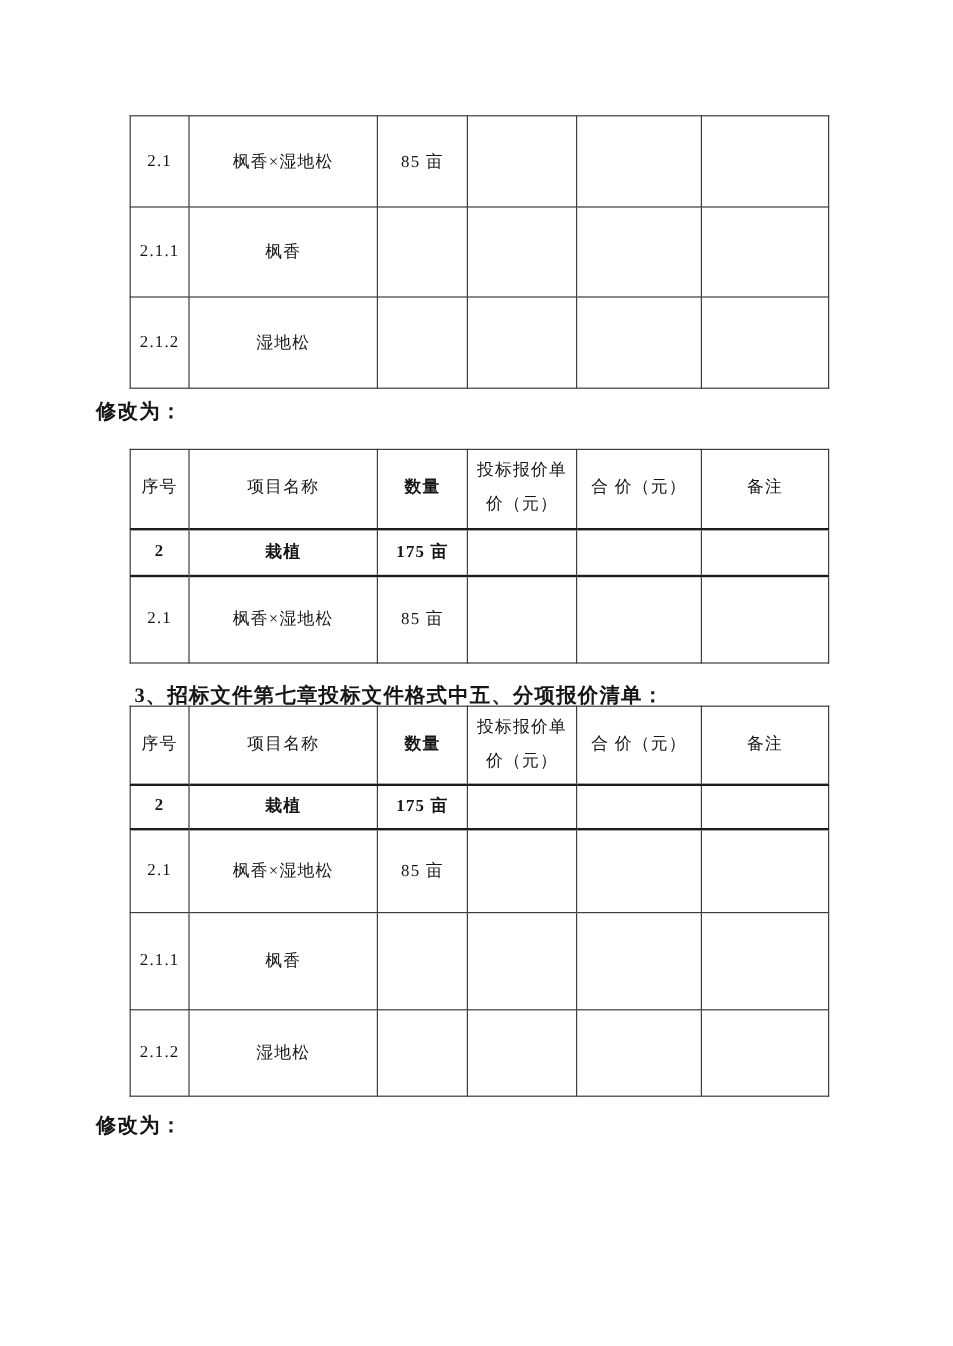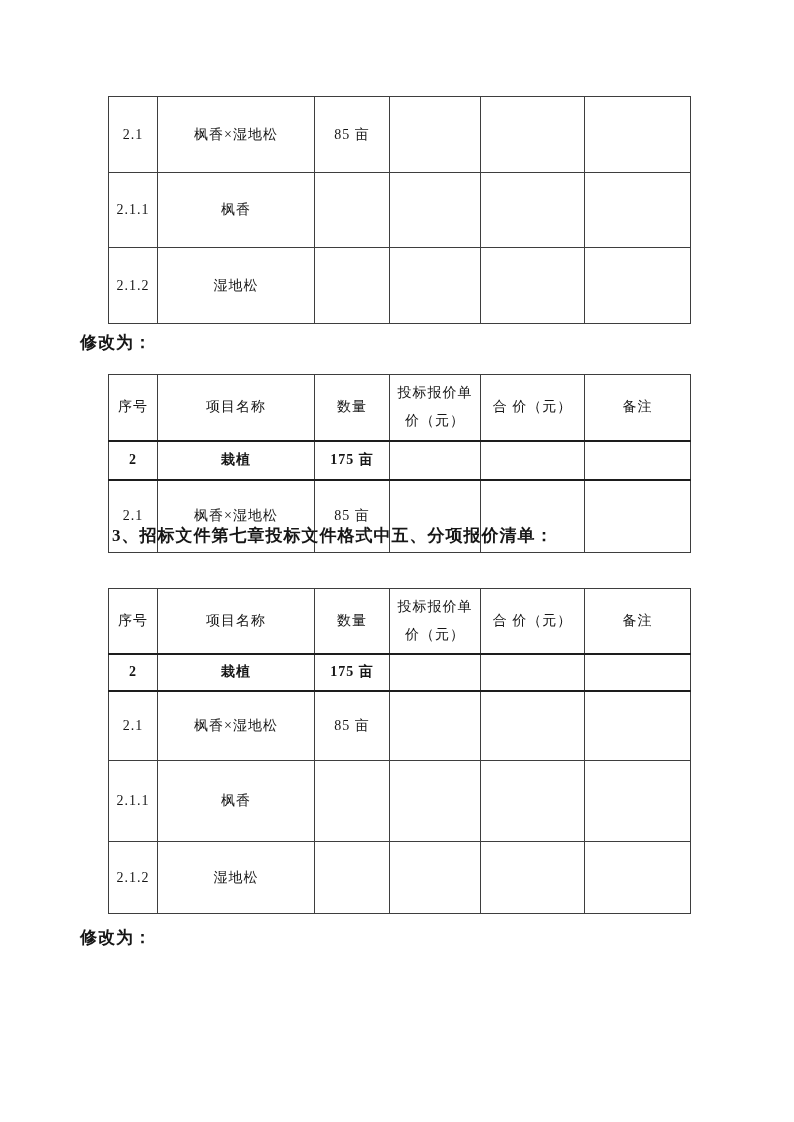--- a/index.html
+++ b/index.html
@@ -22,21 +22,21 @@
     text-align:center;
     vertical-align:middle;
     font-size:14px;
     font-weight:normal;
     letter-spacing:1px;
     padding:0 6px;
     overflow:hidden;
     word-break:break-all;
   }
   .grid th { line-height:2; }
-  .grid th.qty-head { font-weight:normal; }
+  .grid th.qty-head { font-weight:bold; }
   tr.boldrow td {
     font-weight:bold;
     border-top:2px solid #1d1d1d;
     border-bottom:2px solid #1d1d1d;
   }
   .label {
     position:absolute;
     font-weight:bold;
     font-size:17px;
     letter-spacing:1px;
@@ -121,21 +121,21 @@
         <td>枫香×湿地松</td>
         <td>85 亩</td>
         <td></td>
         <td></td>
         <td></td>
       </tr>
     </tbody>
       </table>
   </div>
 
-  <div class="label" style="left:112px; top:524px;">3、招标文件第七章投标文件格式中五、分项报价清单：</div>
+  <div class="label" style="left:112px; top:568px;">3、招标文件第七章投标文件格式中五、分项报价清单：</div>
 
   <div class="tbl-wrap" style="top:588px;">
     <table class="grid">
       <colgroup>
         <col style="width:49px">
           <col style="width:157px">
           <col style="width:75px">
         <col style="width:91px">
           <col style="width:104px">
           <col style="width:106px">

